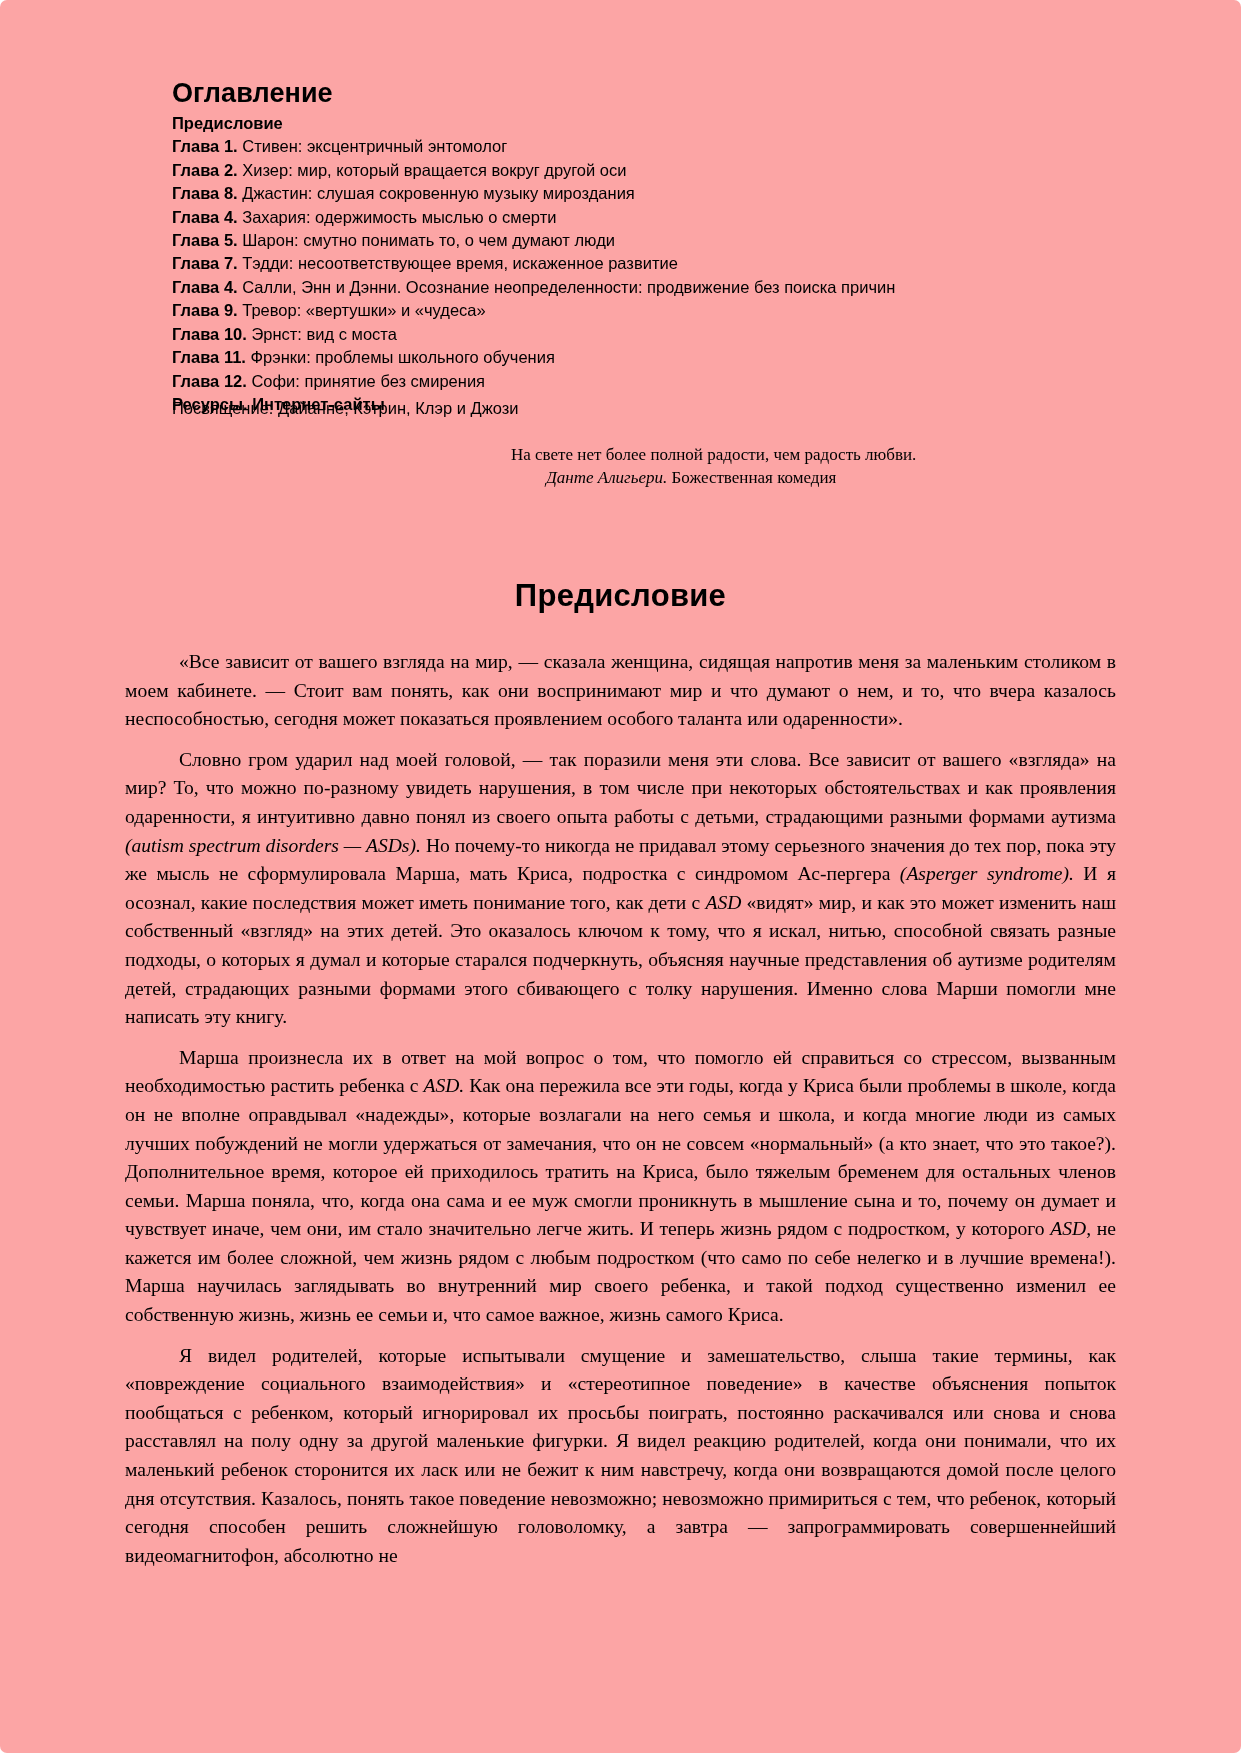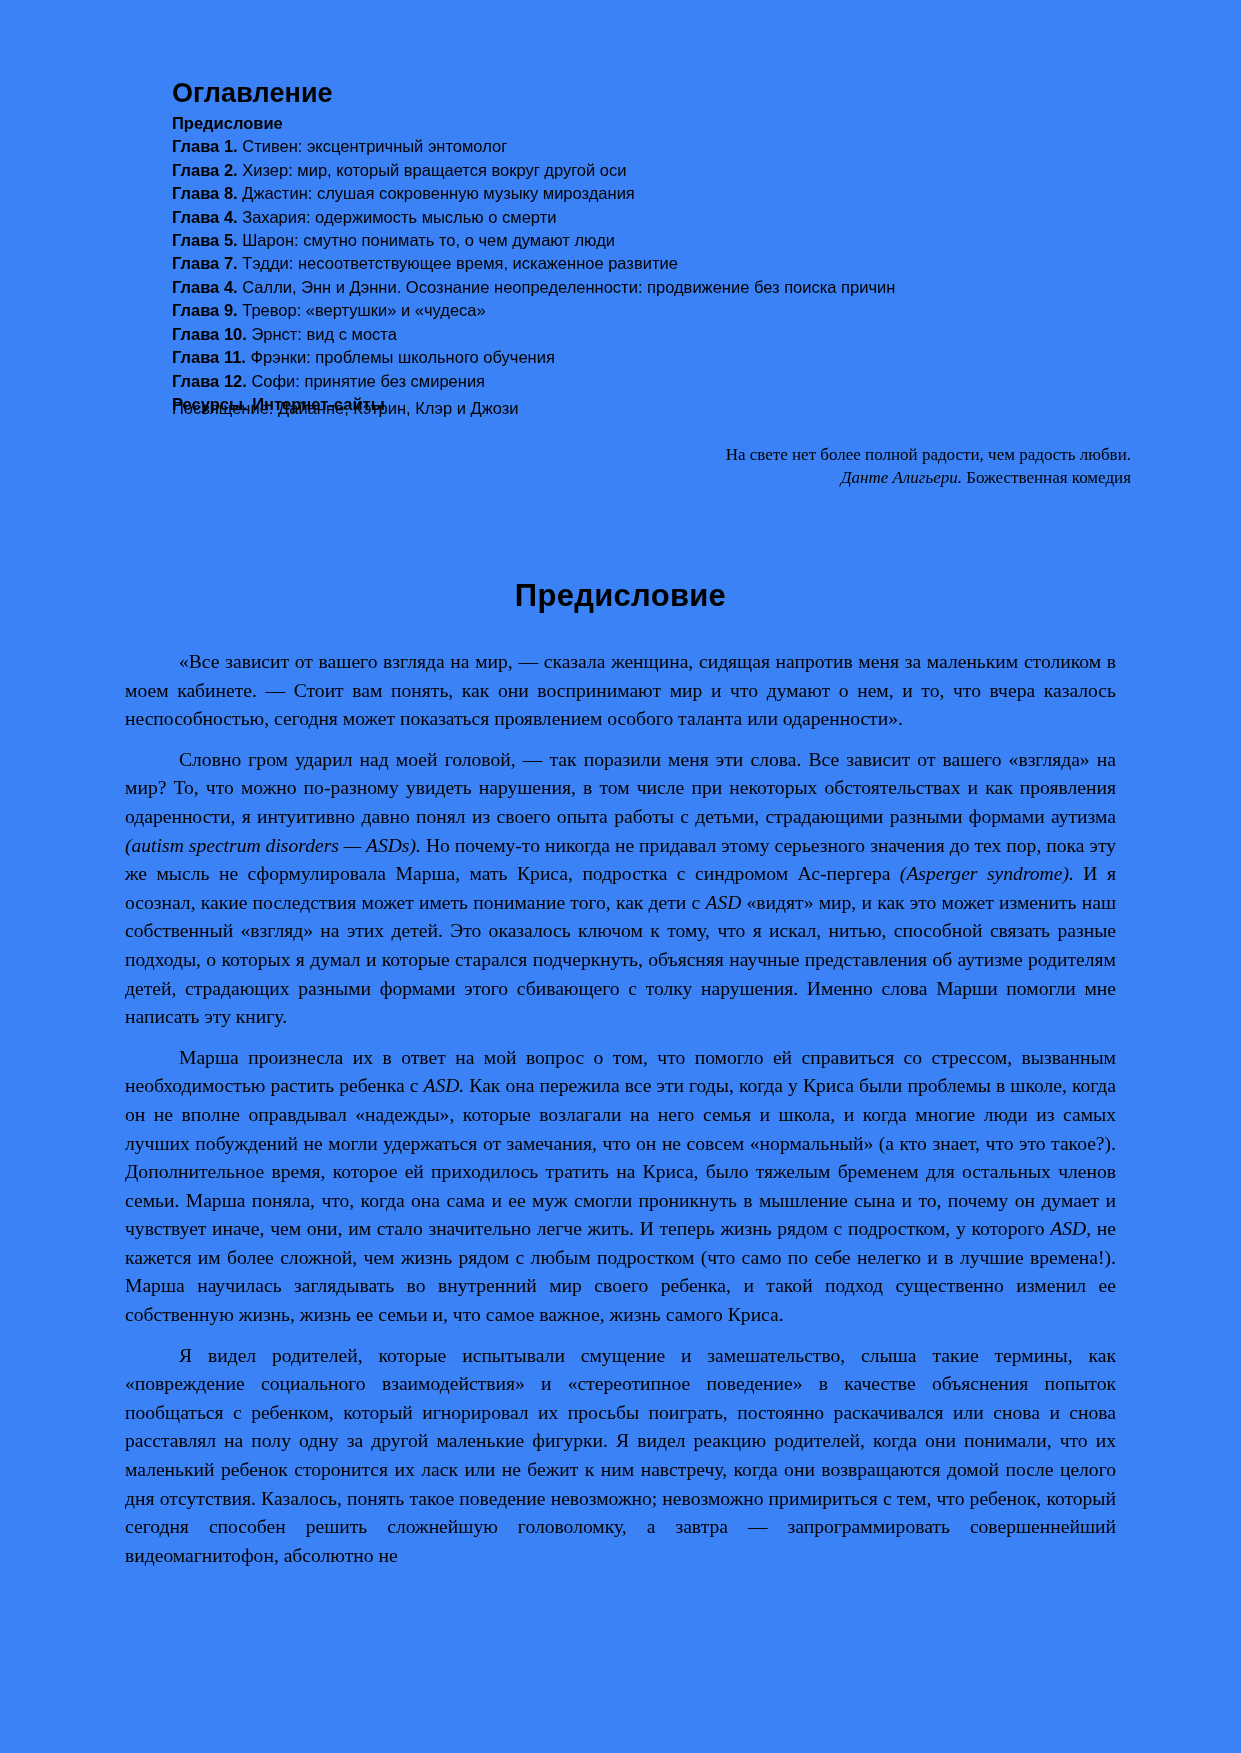--- a/index.html
+++ b/index.html
@@ -14,21 +14,22 @@
     font-family: "Liberation Serif", "DejaVu Serif", serif;
     color: #000000;
     overflow: hidden;
   }
 
   .page {
     position: absolute;
     left: 0; top: 0;
     width: 1241px;
     height: 1753px;
-    background: #3b82f6;
+    background: #fca5a5;
+    border-radius: 7px;
   }
 
   
   .toc {
     position: absolute;
     left: 172px;
     top: 78px;
     width: 900px;
     font-family: "Liberation Sans", "DejaVu Sans", sans-serif;
   }
@@ -67,21 +68,21 @@
     line-height: 23px;
     white-space: nowrap;
   }
 
   
   .epigraph {
     position: absolute;
     right: 110px;
     top: 443px;
     width: 620px;
-    text-align: right;
+    text-align: left;
     font-family: "Liberation Serif", "DejaVu Serif", serif;
     font-size: 17px;
     line-height: 23px;
   }
   .epigraph-line {
     white-space: nowrap;
   }
   .epigraph-source {
     font-style: italic;
     margin-left: 35px;

